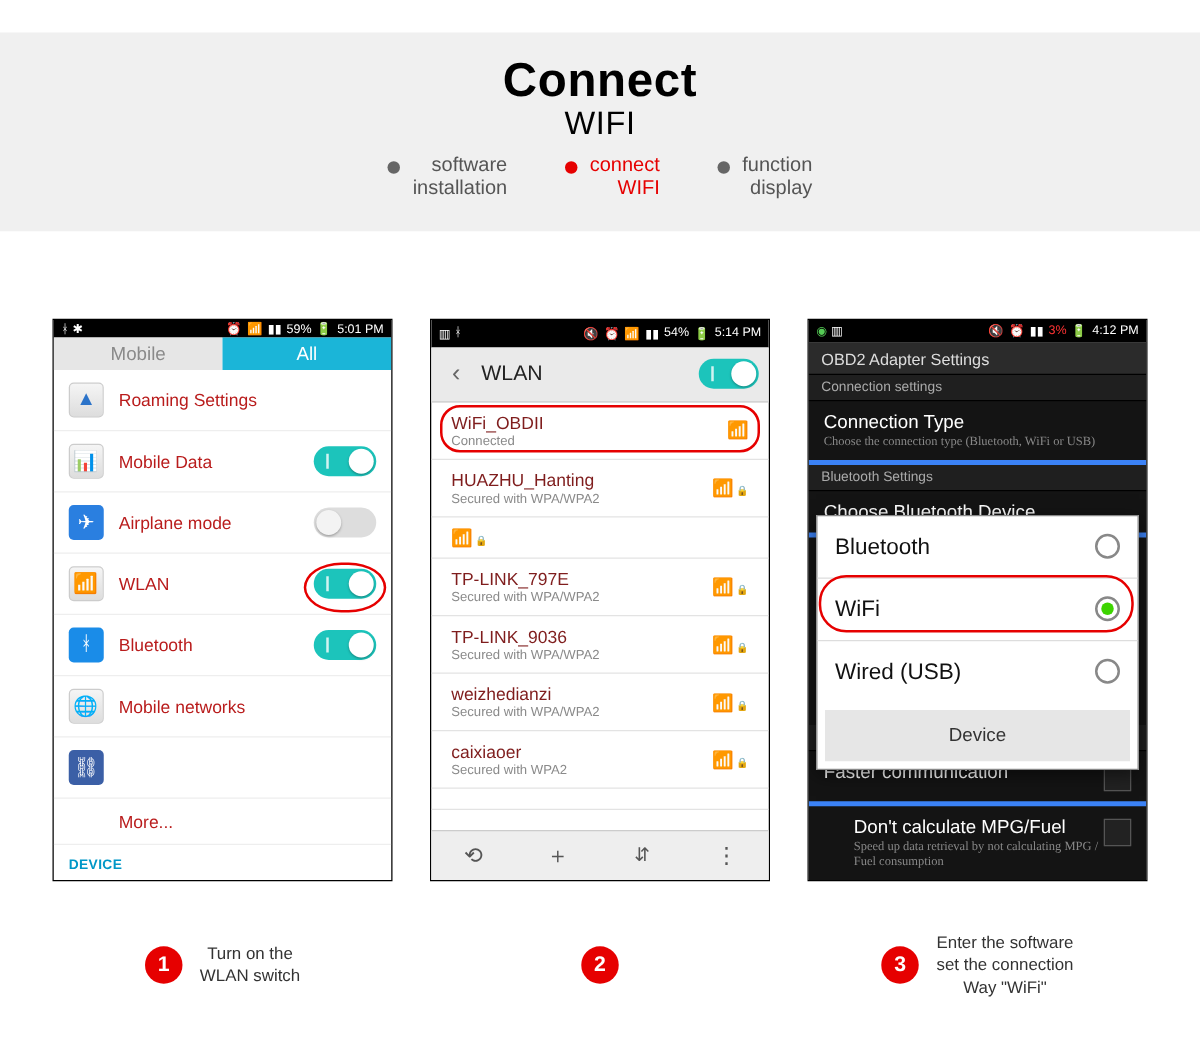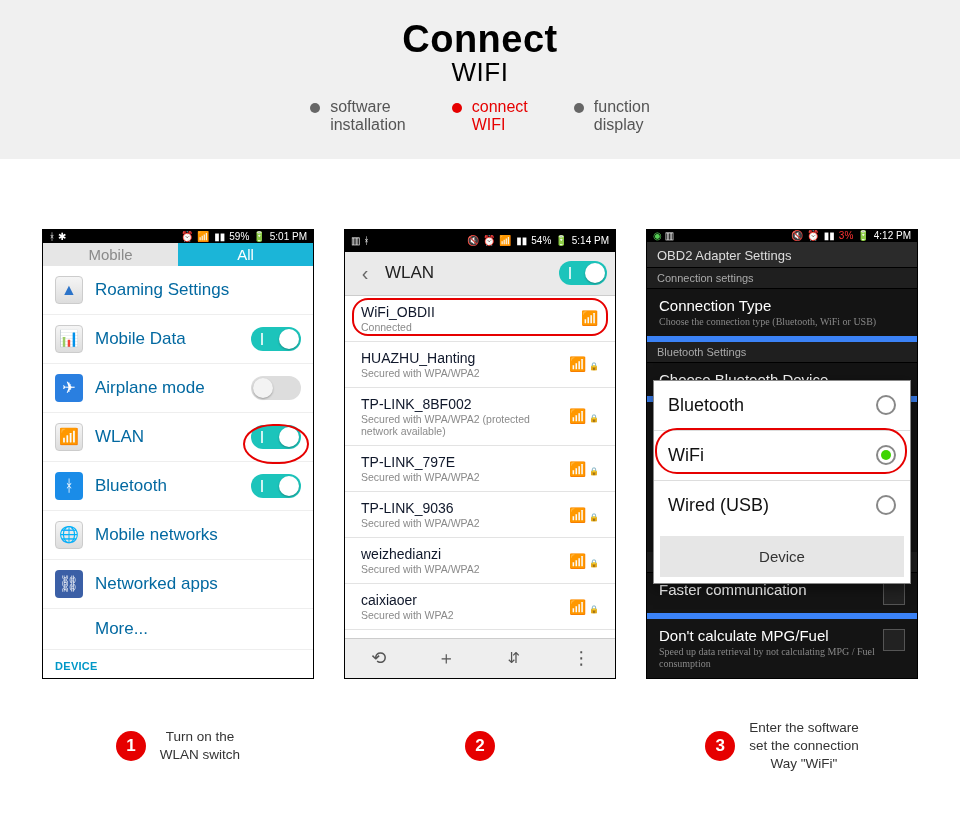--- a/index.html
+++ b/index.html
@@ -1,68 +1,68 @@
 <!DOCTYPE html>
 <html><head>
 <meta charset="utf-8">
 <style>
   * { box-sizing: border-box; margin: 0; padding: 0; }
   body { font-family: -apple-system, Helvetica, Arial, sans-serif; background: #fff; width: 960px; }
-  .hero { background: #f0f0f0; padding: 18px 0 24px; text-align: center; }
+  .hero { background: #f0f0f0; padding: 18px 0 24px; text-align: center; margin-top: 26px; }
   .hero-title { font-size: 38px; font-weight: 700; color: #000; letter-spacing: 0.5px; }
   .hero-sub { font-size: 26px; color: #000; margin-top: -4px; letter-spacing: 0.5px; }
   .crumbs { display: flex; justify-content: center; gap: 46px; margin-top: 10px; }
   .crumb { display: flex; align-items: flex-start; gap: 10px; }
   .dot { width: 10px; height: 10px; border-radius: 50%; background: #666; margin-top: 5px; flex-shrink: 0; }
   .crumb.active .dot { background: #e60000; }
-  .crumb-text { text-align: left; font-size: 16px; color: #555; line-height: 1.15; }
+  .crumb-text { text-align: right; font-size: 16px; color: #555; line-height: 1.15; }
   .crumb.active .crumb-text { color: #e60000; }
 
   .shots { display: flex; justify-content: center; gap: 30px; margin: 70px 0 20px; padding: 0 30px; }
   .phone { width: 272px; height: 450px; border: 1px solid #000; background: #fff; overflow: hidden; display: flex; flex-direction: column; position: relative; }
 
   .statusbar { height: 22px; background: #000; color: #fff; display: flex; align-items: center; justify-content: flex-end; padding: 0 6px; font-size: 10px; gap: 4px; }
   .sb-left { margin-right: auto; display: flex; gap: 3px; align-items: center; }
   .sb-ico { display:inline-block; }
 
   
   .tabs { display: flex; height: 38px; }
   .tab { flex:1; display:flex; align-items:center; justify-content:center; font-size:15px; background:#e6e6e6; color:#8a8a8a; }
   .tab.active { background:#1bb5d8; color:#fff; }
   .section-hdr { font-size:11px; color:#0097c7; padding:10px 12px 6px; font-weight:600; letter-spacing:0.3px; }
   .row { display:flex; align-items:center; padding:10px 12px; gap:12px; border-bottom:1px solid #eee; }
   .row .app-ico { width:28px; height:28px; border-radius:4px; display:flex; align-items:center; justify-content:center; font-size:16px; }
-  .row .label { flex:1; font-size:17px; color:#0369a1; }
+  .row .label { flex:1; font-size:14px; color:#b91c1c; }
   .toggle { width:50px; height:24px; border-radius:12px; background:#ccc; position:relative; }
   .toggle.on { background:#1cc4bb; }
   .toggle .knob { width:20px; height:20px; border-radius:50%; background:#fff; position:absolute; top:2px; right:2px; box-shadow:0 1px 2px rgba(0,0,0,0.3);}
   .toggle .bar { position:absolute; left:10px; top:6px; width:2px; height:12px; background:rgba(255,255,255,0.8); }
   .toggle.off .knob { left:2px; right:auto; }
   .circle1 { position:absolute; border:2.5px solid #e60000; border-radius:50%/55%; pointer-events:none; }
 
   
   .wlan-hdr { display:flex; align-items:center; height:44px; padding:0 8px; background:#eaeaea; border-bottom:1px solid #ccc; gap:8px;}
   .wlan-hdr .back { font-size:20px; color:#666; width:24px; text-align:center;}
   .wlan-hdr .title { flex:1; font-size:17px; color:#222; font-weight:500;}
   .wlist { flex:1; overflow:hidden; }
   .wrow { padding:8px 16px; border-bottom:1px solid #e3e3e3; display:flex; align-items:center; gap:10px;}
   .wrow .txt { flex:1; }
-  .wrow .name { font-size:14px; color:#0f172a; }
+  .wrow .name { font-size:14px; color:#7f1d1d; }
   .wrow .sub { font-size:10.5px; color:#8a8a8a; margin-top:1px; line-height:1.15; }
   .wifi-ico { color:#666; font-size:14px; }
   .lock-mini { font-size:8px; color:#888; margin-left:2px; }
   .tbar { height:40px; background:#eee; border-top:1px solid #ccc; display:flex; }
   .tbar div { flex:1; display:flex; align-items:center; justify-content:center; color:#555; font-size:18px;}
   .hl-red-rect { position:absolute; border:2px solid #e60000; border-radius:16px; pointer-events:none; }
 
   
   .dark-bg { background:#141414; color:#ccc; flex:1; position:relative; }
   .dark-hdr { padding:6px 10px 4px; font-size:13px; color:#ddd; background:#2b2b2b; border-bottom:1px solid #000;}
   .dark-sub { padding:4px 10px 4px; font-size:11px; color:#aaa; background:#1f1f1f; border-bottom:1px solid #000;}
-  .dark-row { padding:8px 12px; border-bottom:6px solid #3b82f6; }
+  .dark-row { padding:8px 12px; border-bottom:4px solid #3b82f6; }
   .dark-row .t { font-size:15px; color:#fff; }
   .dark-row .d { font-size:10px; color:#888; margin-top:2px; line-height:1.2;font-family:Liberation Serif, serif;}
   .dark-row.check { display:flex; align-items:flex-start; }
   .dark-row.check .box { width:22px; height:22px; border:1px solid #555; background:#222; margin-left:auto; margin-top:2px; flex-shrink:0;}
   .modal { position:absolute; left:6px; right:6px; top:138px; background:#fff; border:1px solid #888; box-shadow:0 4px 14px rgba(0,0,0,0.5); }
   .opt { display:flex; align-items:center; padding:14px 14px; border-bottom:1px solid #ddd; }
   .opt .lbl { flex:1; font-size:18px; color:#111; }
   .radio { width:20px; height:20px; border:2px solid #888; border-radius:50%; position:relative;}
   .radio.sel::after { content:''; position:absolute; inset:3px; border-radius:50%; background:#3dd400; }
   .cancel { text-align:center; padding:12px; font-size:15px; color:#333; background:#e6e6e6; margin:6px; }
@@ -149,21 +149,20 @@
           <span class="bar"></span>
           <span class="knob"></span>
         </span>
     </div>
     <div class="row">
       <span class="app-ico ico-bg">🌐</span>
       <span class="label">Mobile networks</span>
     </div>
     <div class="row">
       <span class="app-ico" style="background:#3b5fa6;color:#fff;">⛓</span>
-      <span class="label">Networked apps</span>
     </div>
     <div class="row">
       <span class="label" style="padding-left:40px;">More...</span>
     </div>
     <div class="section-hdr">DEVICE</div>
 
     <span class="circle1" style="left:200px; top:194px; width:66px; height:40px;"></span>
   </div>
 
   <div class="phone">
@@ -197,24 +196,20 @@
         <span class="wifi-ico">📶</span>
       </div>
       <div class="wrow">
         <div class="txt">
             <div class="name">HUAZHU_Hanting</div>
             <div class="sub">Secured with WPA/WPA2</div>
           </div>
         <span class="wifi-ico">📶<span class="lock-mini">🔒</span></span>
       </div>
       <div class="wrow">
-        <div class="txt">
-            <div class="name">TP-LINK_8BF002</div>
-            <div class="sub">Secured with WPA/WPA2 (protected network available)</div>
-          </div>
         <span class="wifi-ico">📶<span class="lock-mini">🔒</span></span>
       </div>
       <div class="wrow">
         <div class="txt">
             <div class="name">TP-LINK_797E</div>
             <div class="sub">Secured with WPA/WPA2</div>
           </div>
         <span class="wifi-ico">📶<span class="lock-mini">🔒</span></span>
       </div>
       <div class="wrow">
@@ -286,21 +281,21 @@
       </div>
       <div style="height:150px;"></div>
       <div class="dark-sub">OBD2/ELM Adapter preferences</div>
       <div class="dark-row check">
         <div style="flex:1;">
           <div class="t">Faster communication</div>
         </div>
         <span class="box"></span>
       </div>
       <div class="dark-row check" style="border-bottom:none;">
-        <div style="flex:1;">
+        <div style="flex:1;margin-left:24px;">
           <div class="t">Don't calculate MPG/Fuel</div>
           <div class="d">Speed up data retrieval by not calculating MPG / Fuel consumption</div>
         </div>
         <span class="box"></span>
       </div>
 
       <div class="modal">
         <div class="opt">
           <span class="lbl">Bluetooth</span>
           <span class="radio"></span>

